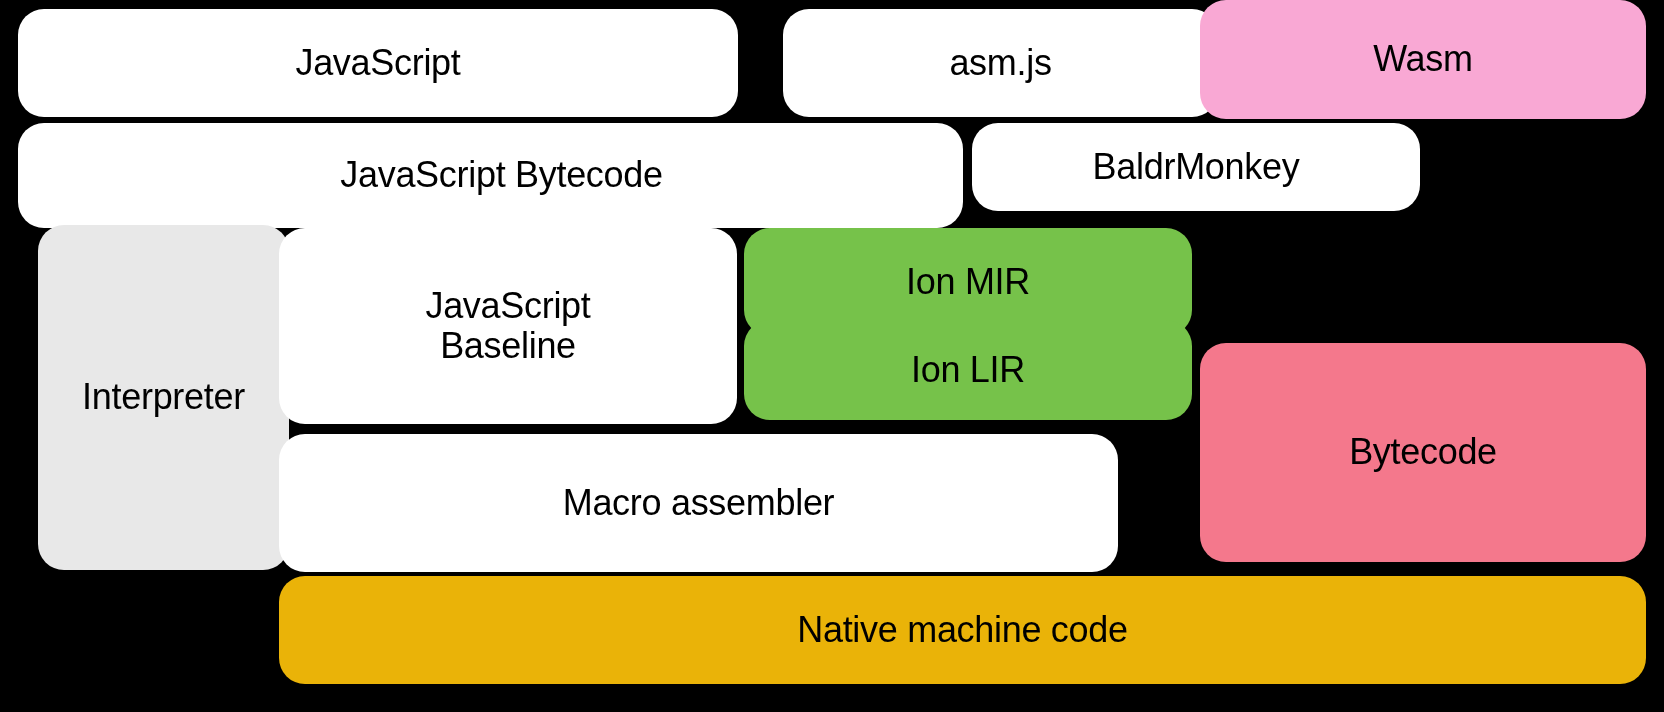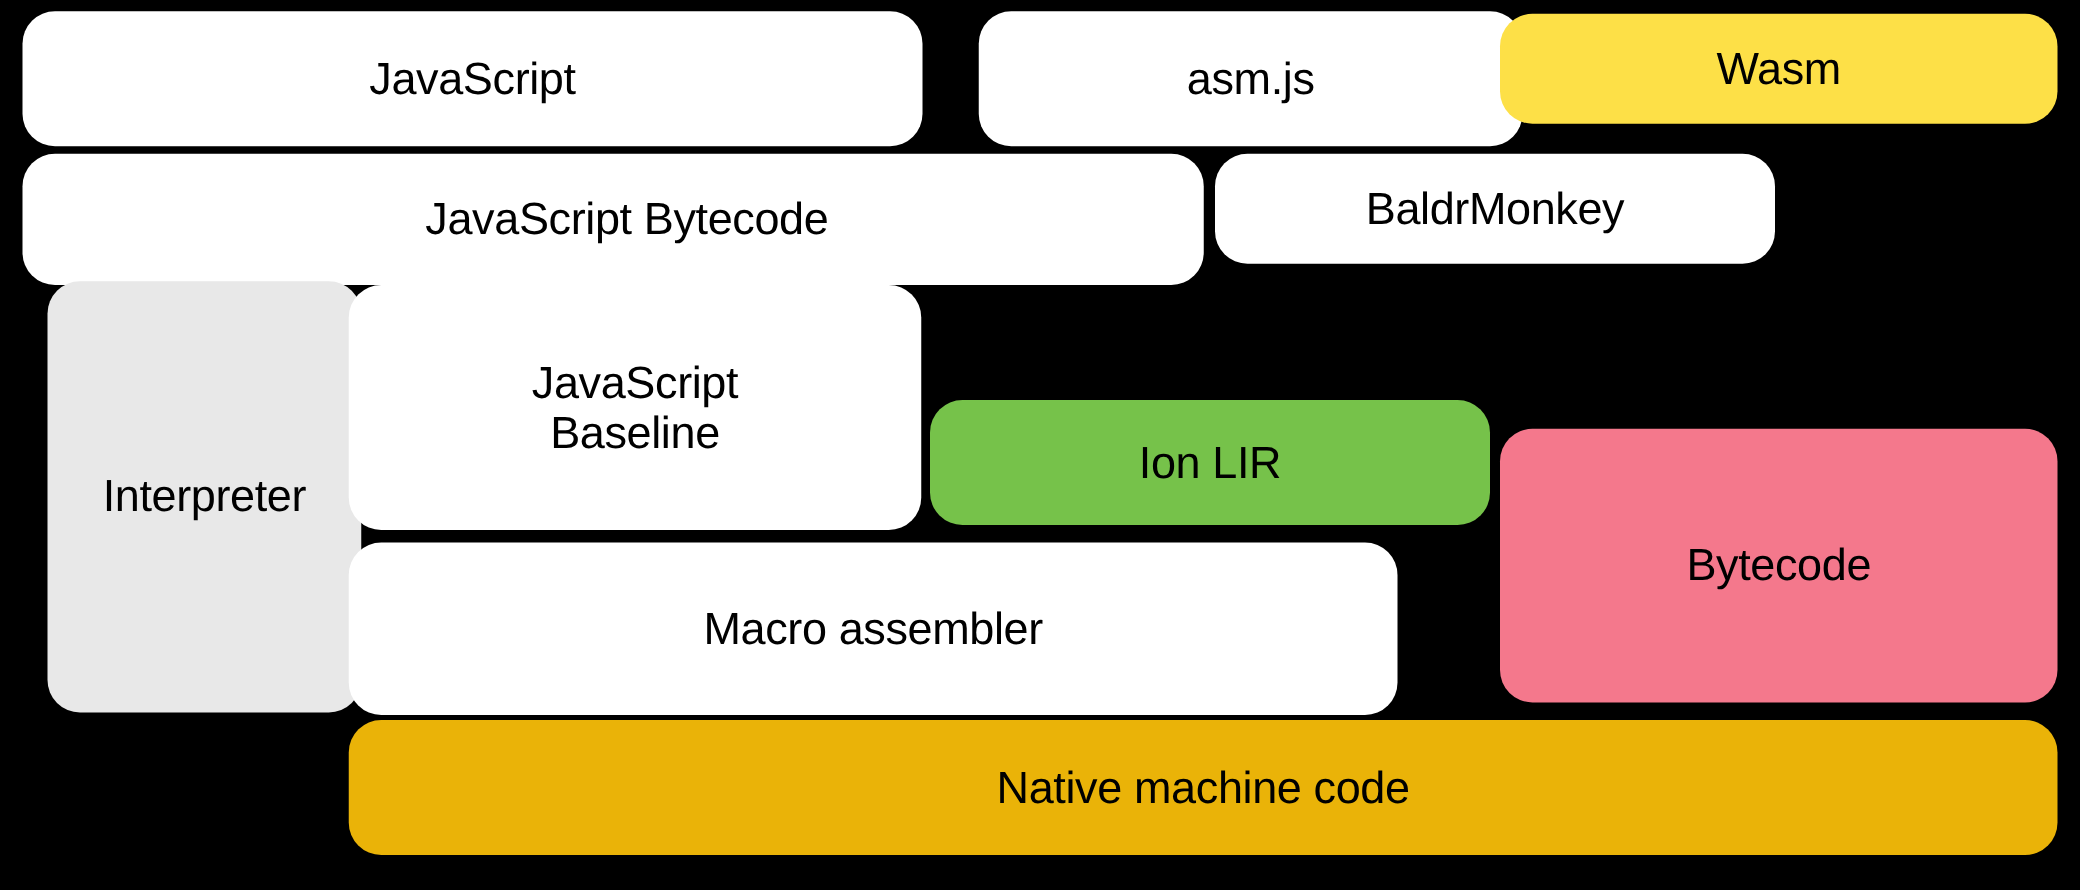--- a/index.html
+++ b/index.html
@@ -31,23 +31,24 @@
     white-space: pre-line;
     padding: 0 10px;
   }
 </style>
 </head>
 <body>
 
 <div id="diagram" style="background: rgb(0, 0, 0);">
     <div class="node" style="left: 18px; top: 9px; width: 720px; height: 108px; background: rgb(255, 255, 255); color: rgb(0, 0, 0);">JavaScript</div>
     <div class="node" style="left: 755px; top: 9px; width: 435px; height: 108px; background: rgb(255, 255, 255); color: rgb(0, 0, 0); margin-left: 28px;">asm.js</div>
-    <div class="node" style="left: 1200px; top: 11px; width: 446px; height: 88px; background: #fde047; color: rgb(0, 0, 0);">Wasm</div>
+    <div class="node" style="left: 1200px; top: 0; width: 446px; height: 119px; background: #f9a8d4; color: rgb(0, 0, 0);">Wasm</div>
     <div class="node" style="left: 18px; top: 123px; width: 945px; height: 105px; background: rgb(255, 255, 255); color: rgb(0, 0, 0); padding-left: 32px;">JavaScript Bytecode</div>
     <div class="node" style="left: 972px; top: 123px; width: 448px; height: 88px; background: rgb(255, 255, 255); color: rgb(0, 0, 0);">BaldrMonkey</div>
     <div class="node" style="left: 18px; top: 225px; width: 251px; height: 345px; background: rgb(232, 232, 232); color: rgb(0, 0, 0); margin-left: 20px;">Interpreter</div>
     <div class="node" style="left: 279px; top: 228px; width: 458px; height: 196px; background: rgb(255, 255, 255); color: rgb(0, 0, 0);">JavaScript
 Baseline</div>
+    <div class="node" style="left: 744px; top: 228px; width: 448px; height: 108px; background: rgb(118, 194, 74); color: rgb(0, 0, 0);">Ion MIR</div>
     <div class="node" style="left: 744px; top: 320px; width: 448px; height: 100px; background: rgb(118, 194, 74); color: rgb(0, 0, 0);">Ion LIR</div>
     <div class="node" style="left: 1200px; top: 343px; width: 446px; height: 219px; background: rgb(244, 120, 140); color: rgb(0, 0, 0);">Bytecode</div>
     <div class="node" style="left: 279px; top: 434px; width: 839px; height: 138px; background: rgb(255, 255, 255); color: rgb(0, 0, 0);">Macro assembler</div>
     <div class="node" style="left: 279px; top: 576px; width: 1367px; height: 108px; background: #eab308; color: rgb(0, 0, 0);">Native machine code</div>
   </div>
 
 </body></html>

